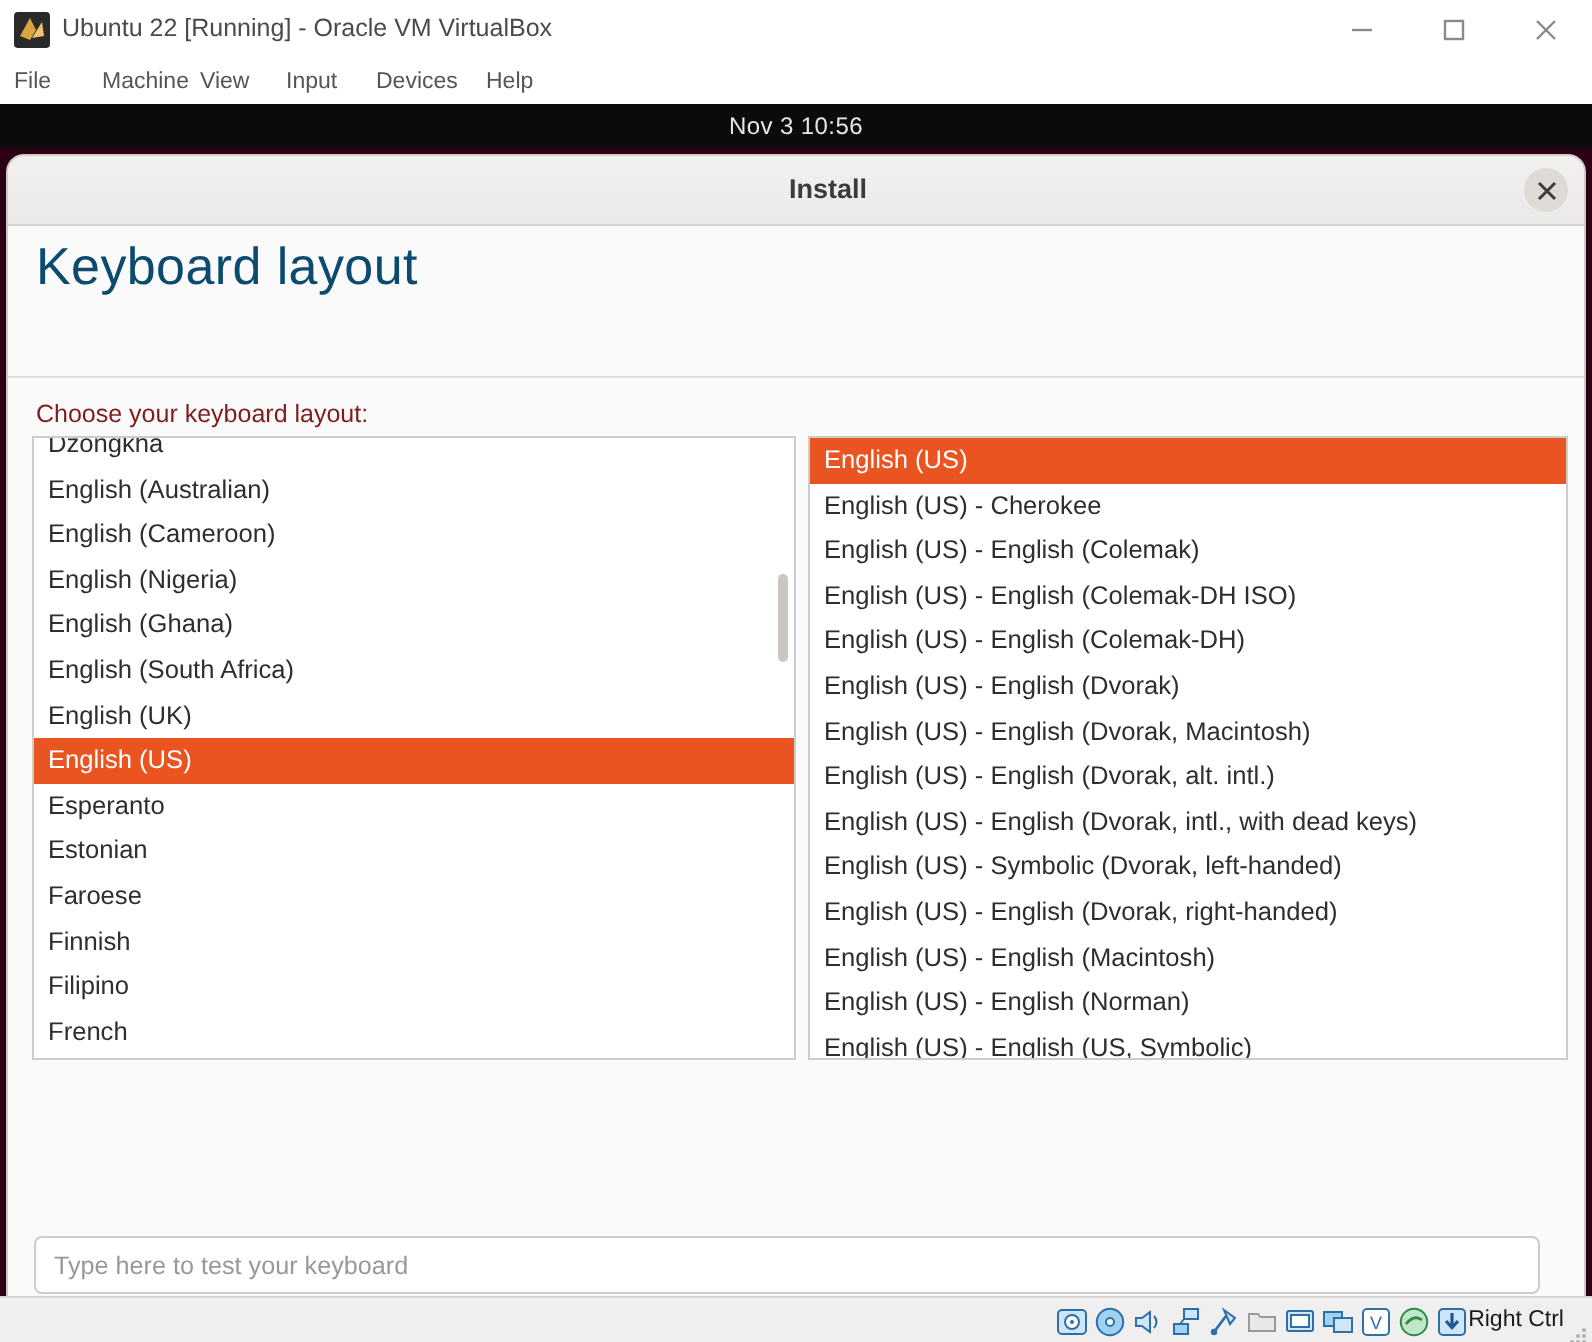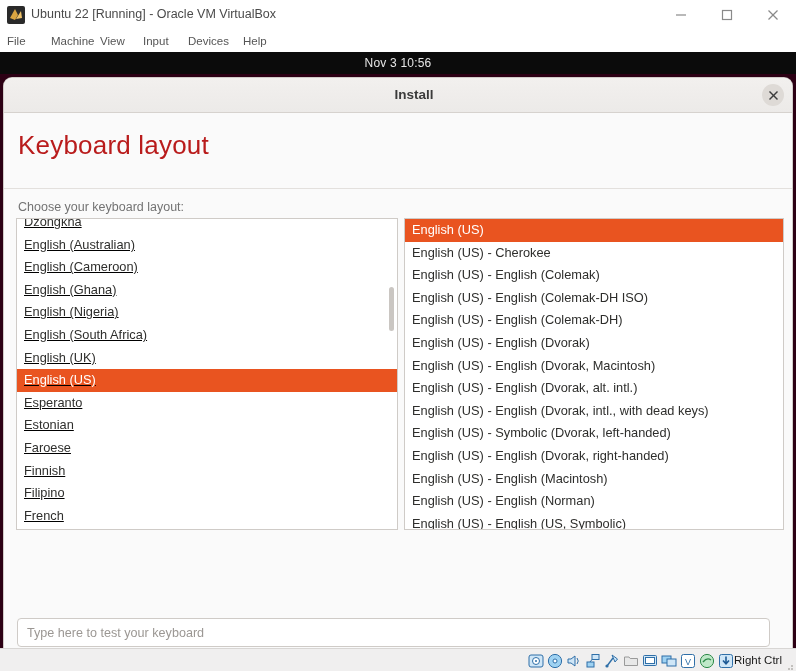--- a/index.html
+++ b/index.html
@@ -77,46 +77,46 @@
     font-size: 13.5px; font-weight: bold; color: #3b3b3b;
   }
   .dlg-close {
     position: absolute; right: 8px; top: 6px;
     width: 22px; height: 22px; border-radius: 50%;
     background: #dedad6;
     display: flex; align-items: center; justify-content: center;
   }
 
   .page-title {
-    position: absolute; left: 14px; top: 52px;
-    font-size: 26px; color: #b91c1c; font-weight: normal;
+    position: absolute; left: 14px; top: 40px;
+    font-size: 26px; color: #0c4a6e; font-weight: normal;
     letter-spacing: .2px;
     text-align: center;
   }
   .title-rule {
     position: absolute; left: 0; top: 110px; width: 788px; height: 1px;
     background: #e3e0dd;
   }
   .choose-label {
     position: absolute; left: 14px; top: 122px;
-    font-size: 12.5px; color: #737373;
+    font-size: 12.5px; color: #7f1d1d;
   }
 
   
   .listbox {
     position: absolute; top: 140px; height: 310px;
     background: #ffffff;
     border: 1px solid #cfcbc7;
     overflow: hidden;
   }
   #list-left  { left: 12px;  width: 380px; }
   #list-right { left: 400px; width: 378px; }
 
   .list-inner { position: absolute; left: 0; width: 100%; }
-  #inner-left  { top: -8px; text-decoration: underline; }
+  #inner-left  { top: -8px; }
   #inner-right { top: 0px; }
 
   .list-row {
     height: 22.6px; line-height: 22.6px;
     padding-left: 7px;
     font-size: 12.8px; color: #2e2e2c;
     white-space: nowrap; overflow: hidden;
   }
   .list-row.selected { background: #e95420; color: #ffffff; }
 
@@ -220,22 +220,22 @@
 
       <div class="page-title">Keyboard layout</div>
       <div class="title-rule"></div>
       <div class="choose-label">Choose your keyboard layout:</div>
 
       <div class="listbox" id="list-left">
         <div class="list-inner" id="inner-left">
             <div class="list-row">Dzongkha</div>
             <div class="list-row">English (Australian)</div>
             <div class="list-row">English (Cameroon)</div>
+            <div class="list-row">English (Nigeria)</div>
             <div class="list-row">English (Ghana)</div>
-            <div class="list-row">English (Nigeria)</div>
             <div class="list-row">English (South Africa)</div>
             <div class="list-row">English (UK)</div>
             <div class="list-row selected" style="background: rgb(233, 84, 32);">English (US)</div>
             <div class="list-row">Esperanto</div>
             <div class="list-row">Estonian</div>
             <div class="list-row">Faroese</div>
             <div class="list-row">Finnish</div>
             <div class="list-row">Filipino</div>
             <div class="list-row">French</div>
           </div>

